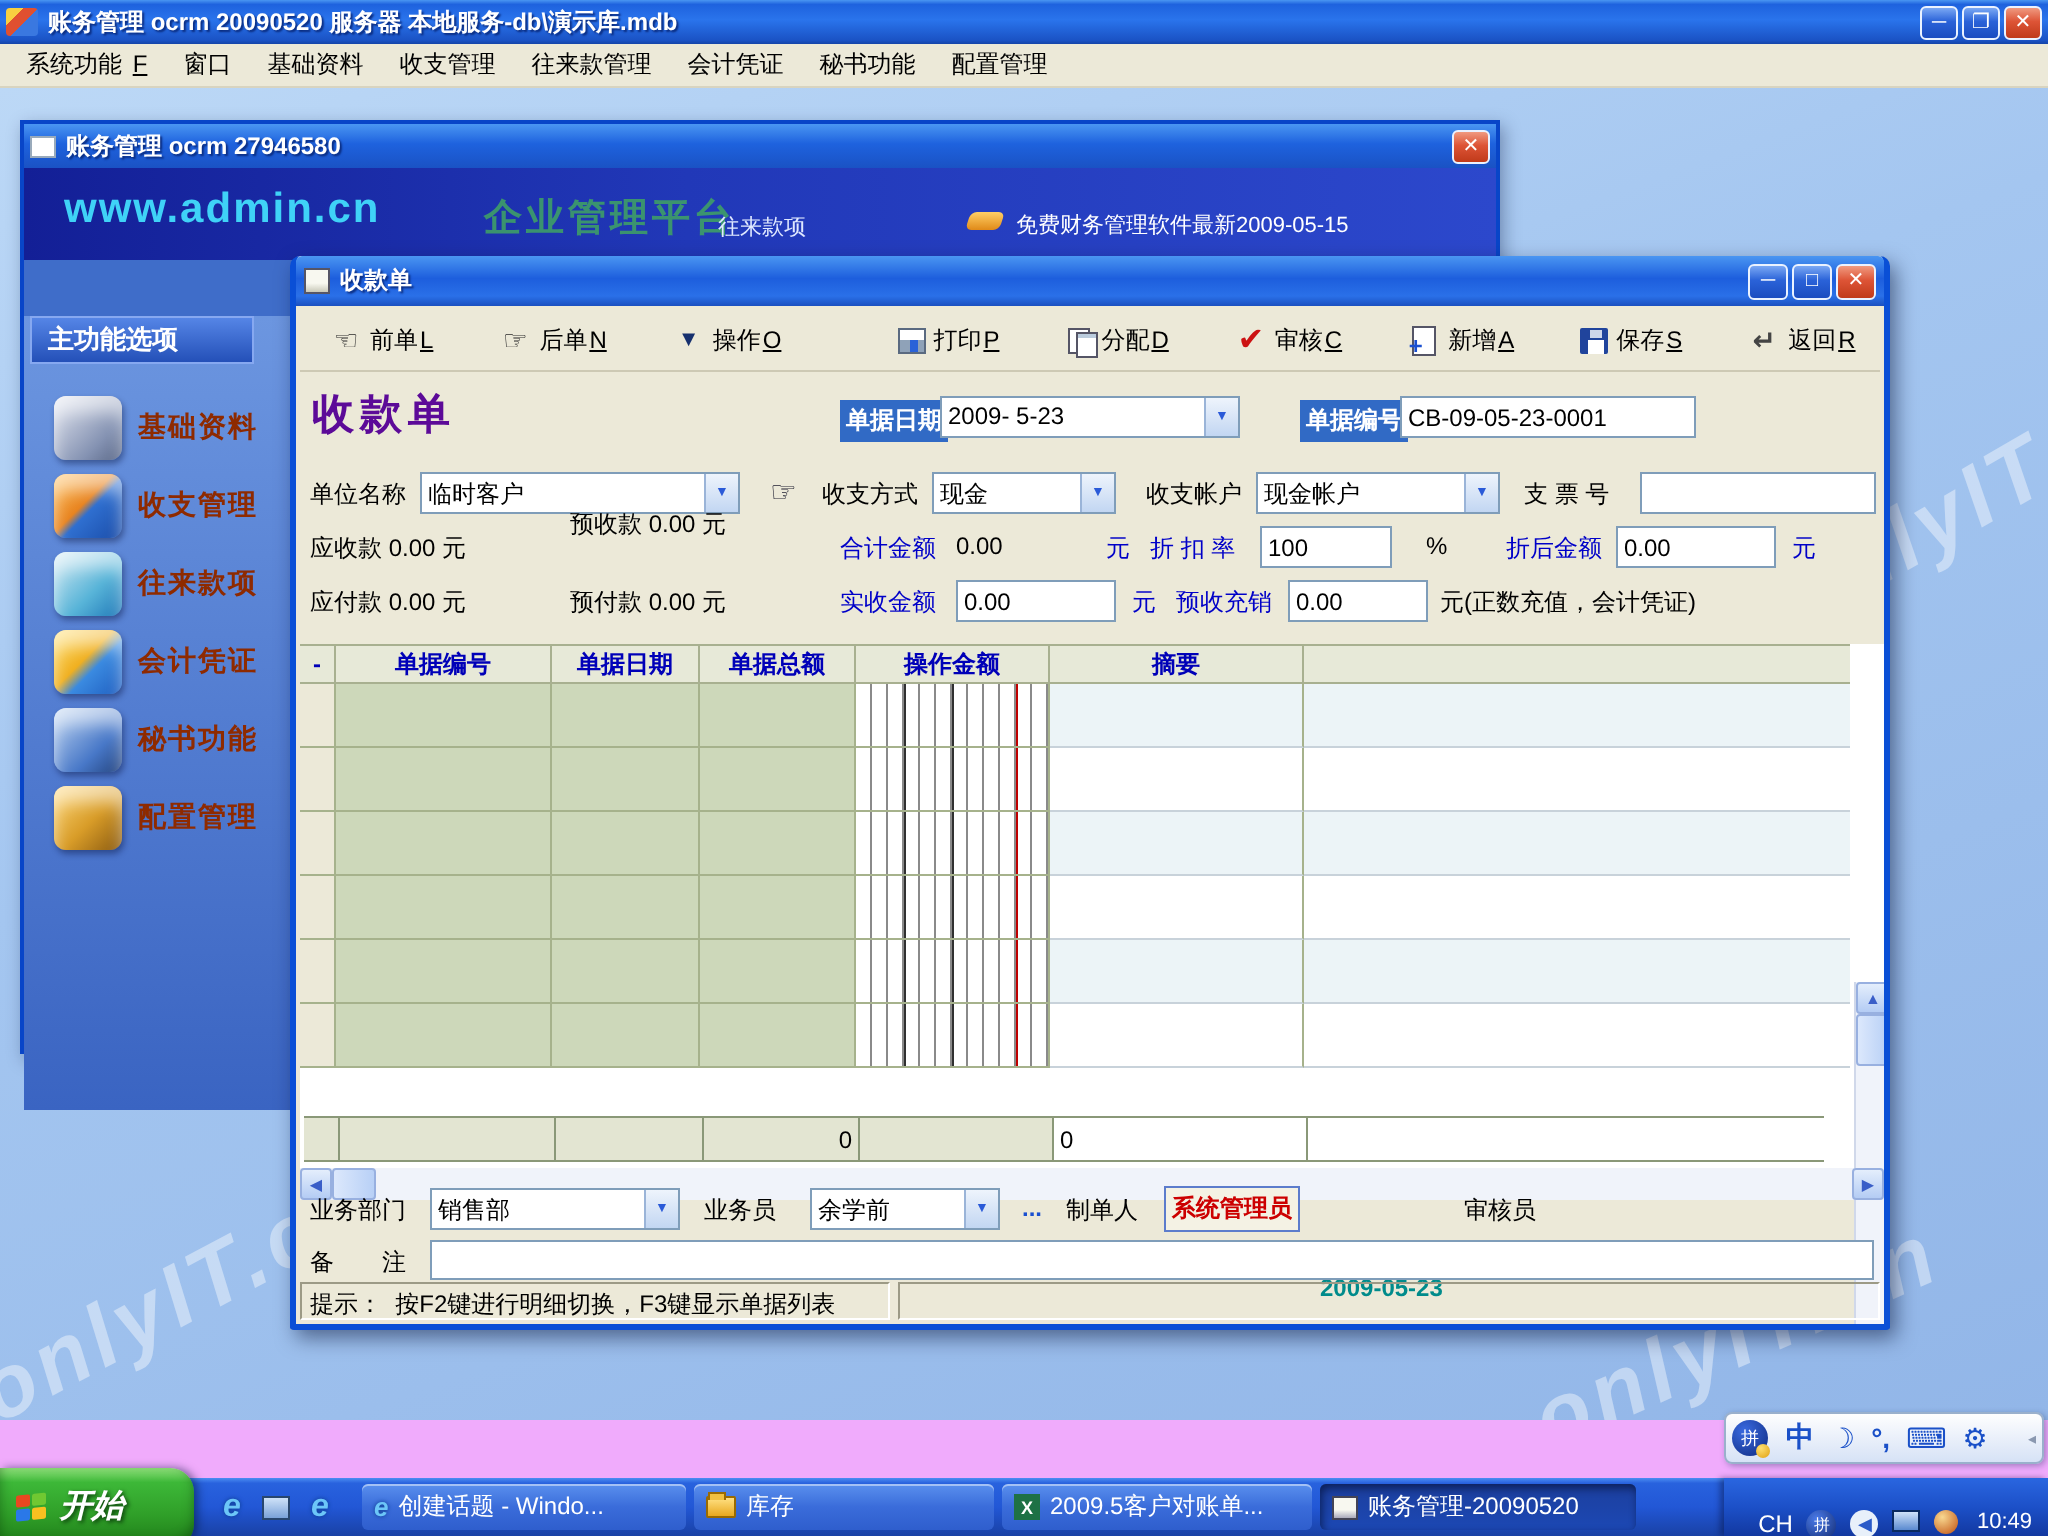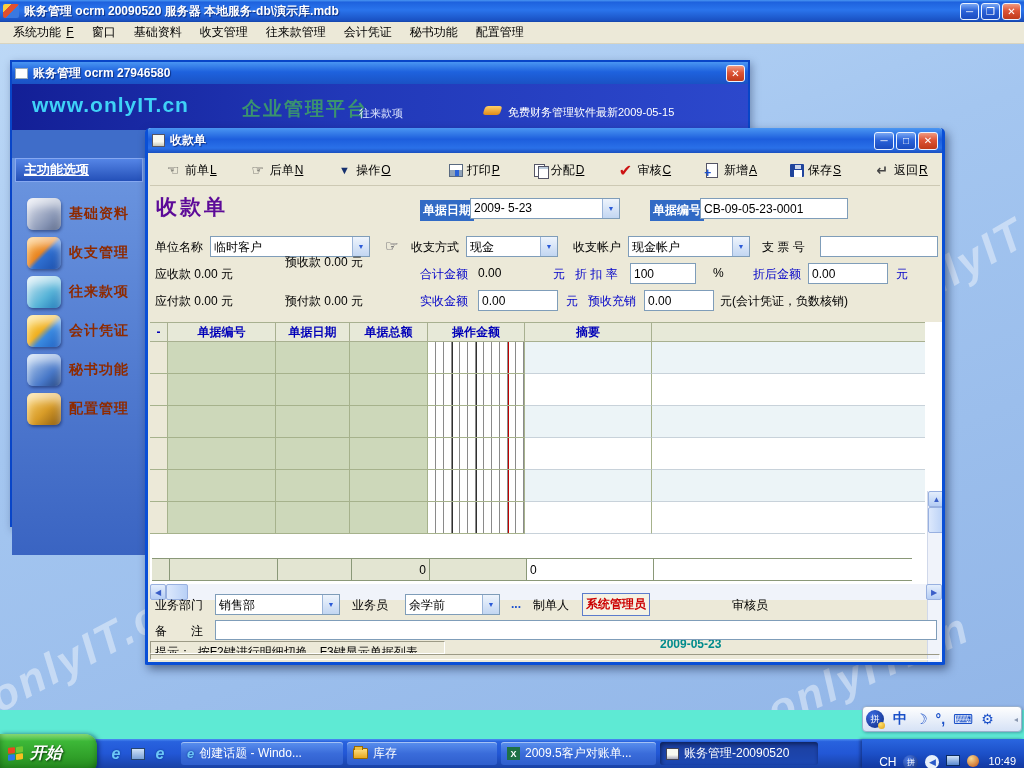--- a/index.html
+++ b/index.html
@@ -1,18 +1,18 @@
 <!DOCTYPE html>
 <html><head>
 <meta charset="utf-8">
 <style>
 *{margin:0;padding:0;box-sizing:border-box;}
 html,body{width:1024px;height:768px;overflow:hidden;}
 body{font-family:"Liberation Sans","DejaVu Sans",sans-serif;font-size:12px;color:#000;}
-.screen{position:relative;width:1024px;height:768px;background:#5eead4;overflow:hidden;}
+.screen{position:relative;width:1024px;height:768px;background:#f0abfc;overflow:hidden;}
 
 
 .titlebar{position:absolute;left:0;top:0;width:1024px;height:22px;
  background:linear-gradient(180deg,#4a96f2 0%,#1e62de 10%,#2a74ec 45%,#1a52c4 92%,#1444a8 100%);
  display:flex;align-items:center;padding:0 3px;color:#fff;font-weight:bold;}
 .app-ic{width:16px;height:14px;margin-right:5px;border-radius:2px;
  background:linear-gradient(135deg,#f8d040 0 30%,#e05030 30% 55%,#3a78e0 55%);}
 .titlebar .t-text{flex:1;text-shadow:1px 1px 1px #0a2c80;white-space:nowrap;overflow:hidden;}
 .winbtn{width:19px;height:17px;margin-left:2px;border:1px solid #eaf2ff;border-radius:3px;
  background:linear-gradient(180deg,#7aa8f4,#2a62d8 45%,#1a4cc0);color:#fff;font-size:10px;
@@ -40,21 +40,21 @@
 .mwin-tb .t-text{flex:1;text-shadow:1px 1px 1px #0a2c80;}
 .banner{position:relative;height:46px;background:linear-gradient(90deg,#131f96 0%,#2138b8 45%,#2c48cc 100%);overflow:hidden;}
 .site{position:absolute;left:20px;top:9px;font-size:21px;font-weight:bold;color:#3fd2f7;letter-spacing:1px;}
 .slogan{position:absolute;left:230px;top:12px;font-size:19px;font-weight:bold;color:#3e9e68;opacity:.9;letter-spacing:2px;}
 .bsub{position:absolute;left:347px;top:22px;font-size:11px;color:#dfe8ff;}
 .hand-ic{position:absolute;left:472px;top:22px;width:17px;height:9px;border-radius:3px;transform:skewX(-18deg);
  background:linear-gradient(180deg,#ffcf66,#e08a18);}
 .promo{position:absolute;left:496px;top:21px;font-size:11px;color:#fff;}
 .mbody{position:relative;height:397px;background:linear-gradient(180deg,#6c96e0,#3a64c2);}
 .side-hd{margin:28px 3px 12px 3px;height:24px;line-height:22px;padding-left:8px;color:#fff;font-weight:bold;font-size:13px;
- border:1px solid #86a8f0;background:linear-gradient(180deg,#5585e6,#2450b8);width:128px;text-decoration:underline;}
+ border:1px solid #86a8f0;background:linear-gradient(180deg,#5585e6,#2450b8);width:112px;}
 .side-item{display:flex;align-items:center;height:39px;width:135px;}
 .s-ic{width:34px;height:32px;margin:0 8px 0 15px;border-radius:6px;box-shadow:inset 0 8px 8px rgba(255,255,255,.55),1px 2px 3px rgba(0,10,50,.4);}
 .si-base{background:linear-gradient(135deg,#e6e9f2,#8492b2 70%,#5a6888);}
 .si-shou{background:linear-gradient(135deg,#ffc05c,#e88420 45%,#2f6fd0 55%,#1a4ca8);}
 .si-wang{background:linear-gradient(135deg,#d6ecf4,#58b4d8 60%,#1f78b8);}
 .si-kuai{background:linear-gradient(135deg,#ffe070,#f0b020 45%,#3a8ae0 60%,#1f5ec0);}
 .si-mishu{background:linear-gradient(135deg,#c2d8f2,#4878c8 65%,#23437e;);background:linear-gradient(135deg,#c2d8f2,#4878c8 65%,#23437e);}
 .si-pei{background:linear-gradient(135deg,#ffd878,#d89c28 55%,#8a5a10);}
 .side-item .lbl-side{color:#8e2a00;font-weight:bold;font-size:14px;letter-spacing:1px;}
 
@@ -137,21 +137,21 @@
 .vscroll .sbtn{width:17px;}
 .sthumb{background:linear-gradient(90deg,#dce8fc,#b8d0f6);border:1px solid #98b0e0;border-radius:2px;}
 .vscroll .sthumb{height:26px;width:17px;}
 .hscroll .sthumb{width:22px;height:16px;}
 .hs-right{margin-left:auto;}
 
 
 .badge{position:absolute;color:#cc0000;font-weight:bold;border:1px solid #5c7ccc;padding:2px 3px;background:#f4f2e4;}
 .teal{color:#008b8b;}
 .ellipsis{position:absolute;color:#1a50d0;font-weight:bold;}
-.dlg-status{position:absolute;left:2px;bottom:2px;width:790px;height:19px;display:flex;flex-direction:column;}
+.dlg-status{position:absolute;left:2px;bottom:2px;width:790px;height:19px;display:flex;}
 .panel{border:1px solid;border-color:#9c9a86 #fff #fff #9c9a86;height:19px;padding:2px 4px;white-space:pre;overflow:hidden;}
 .dlg-status .p1{width:295px;margin-right:4px;}
 .dlg-status .p2{flex:1;}
 
 
 .statusbar{position:absolute;left:0;top:710px;width:1024px;height:29px;background:#ece9d8;border-top:1px solid #fff;}
 .statusbar .panel{position:absolute;top:4px;}
 .sp-center{text-align:center;}
 
 
@@ -227,21 +227,21 @@
     <span class="wm" style="left:880px;top:180px;transform:rotate(-30deg);">onlyIT.cn</span>
     <span class="wm" style="left:760px;top:600px;transform:rotate(-24deg);">onlyIT.cn</span>
 
     <div class="mwin">
       <div class="mwin-tb">
         <span class="mwin-ic"></span>
         <span class="t-text">账务管理  ocrm  27946580</span>
         <span class="winbtn close">✕</span>
       </div>
       <div class="banner">
-        <span class="site">www.onlyIT.cn</span>
+        <span class="site">www.admin.cn</span>
         <span class="slogan">企业管理平台</span>
         <span class="bsub">往来款项</span>
         <span class="hand-ic"></span>
         <span class="promo">免费财务管理软件最新2009-05-15</span>
       </div>
       <div class="mbody">
         <div class="side-hd">主功能选项</div>
         <div class="side-item">
           <span class="s-ic si-base"></span>
           <span class="lbl-side">基础资料</span>
@@ -367,21 +367,21 @@
         <input class="tbox" style="left: 660px; top: 110px; width: 80px;" value="0.00">
         <span class="lbl lbl-blue" style="left:748px;top:113px;">元</span>
 
         <span class="lbl" style="left:7px;top:140px;">应付款 0.00 元</span>
         <span class="lbl" style="left:137px;top:140px;">预付款 0.00 元</span>
         <span class="lbl lbl-blue" style="left:272px;top:140px;">实收金额</span>
         <input class="tbox" style="left: 330px; top: 137px; width: 80px;" value="0.00">
         <span class="lbl lbl-blue" style="left:418px;top:140px;">元</span>
         <span class="lbl lbl-blue" style="left:440px;top:140px;">预收充销</span>
         <input class="tbox" style="left: 496px; top: 137px; width: 70px;" value="0.00">
-        <span class="lbl" style="left:572px;top:140px;">元(会计凭证，负数核销)</span>
+        <span class="lbl" style="left:572px;top:140px;">元(正数充值，会计凭证)</span>
 
         <div class="grid">
           <div class="ghead">
             <span class="hc c0">-</span>
             <span class="hc c1">单据编号</span>
             <span class="hc c2">单据日期</span>
             <span class="hc c3">单据总额</span>
             <span class="hc c4">操作金额</span>
             <span class="hc c5">摘要</span>
             <span class="hc cf" style="border-right:none;"></span>

